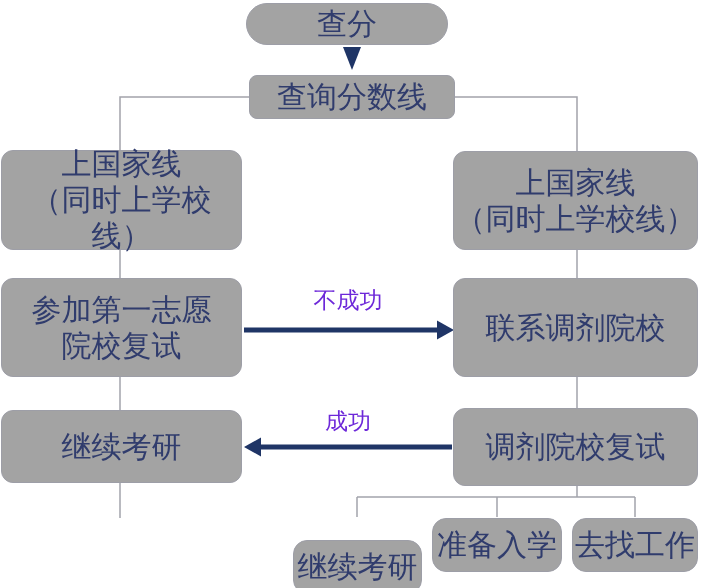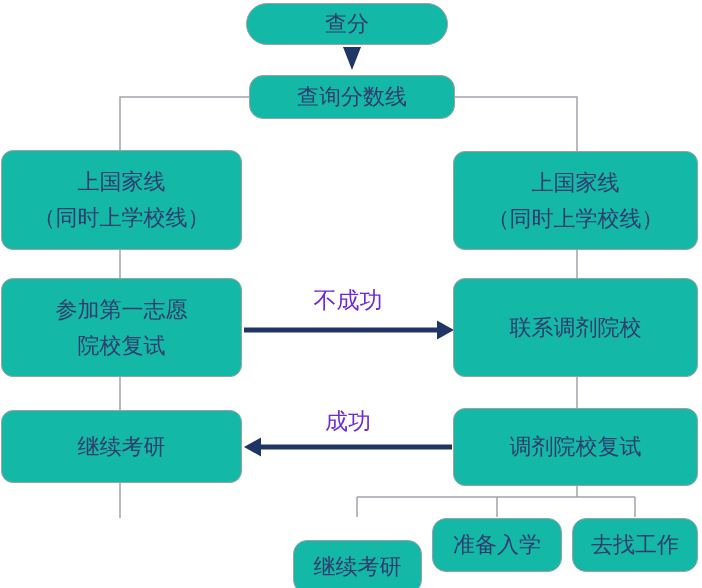--- a/index.html
+++ b/index.html
@@ -13,25 +13,25 @@
   }
   svg.wires {
     position: absolute;
     left: 0; top: 0;
     width: 702px; height: 588px;
     pointer-events: none;
   }
   .node {
     position: absolute;
     box-sizing: border-box;
-    background: #14b8a6;
+    background: #a3a3a3;
     border: 1.5px solid #9d9ea7;
     border-radius: 12px;
     color: #303c6d;
-    font-size: 22px;
+    font-size: 30px;
     line-height: 36px;
     display: flex;
     align-items: center;
     justify-content: center;
     text-align: center;
     white-space: pre-line;
   }
   .pill { border-radius: 22px; }
   .small { border-radius: 14px; }
   .edge-label {
@@ -69,21 +69,21 @@
       <polygon points="343,47 361,47 352,70" fill="#1f3566"></polygon>
       <line x1="244" y1="330" x2="437" y2="330" stroke="#1f3566" stroke-width="5"></line>
       <polygon points="437,320.5 437,339.5 454,330" fill="#1f3566"></polygon>
       <line x1="452" y1="447" x2="261" y2="447" stroke="#1f3566" stroke-width="5"></line>
       <polygon points="261,437.5 261,456.5 244,447" fill="#1f3566"></polygon>
     </g>
   </svg>
 
   <div class="node pill" style="left:246px; top:3px; width:202px; height:42px;">查分</div>
 
-  <div class="node" style="left:249px; top:75px; width:206px; height:44px; border-radius:14px;">查询分数线</div>
+  <div class="node" style="left:249px; top:75px; width:206px; height:44px; border-radius:8px;">查询分数线</div>
 
   <div class="node" style="left:1px; top:150px; width:241px; height:100px;">上国家线
 （同时上学校线）</div>
 
   <div class="node" style="left:453px; top:151px; width:245px; height:99px;">上国家线
 （同时上学校线）</div>
 
   <div class="node" style="left:1px; top:278px; width:241px; height:99px;">参加第一志愿
 院校复试</div>
 

